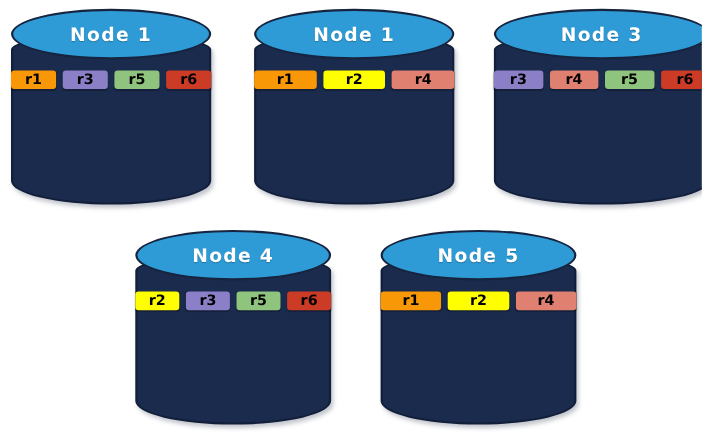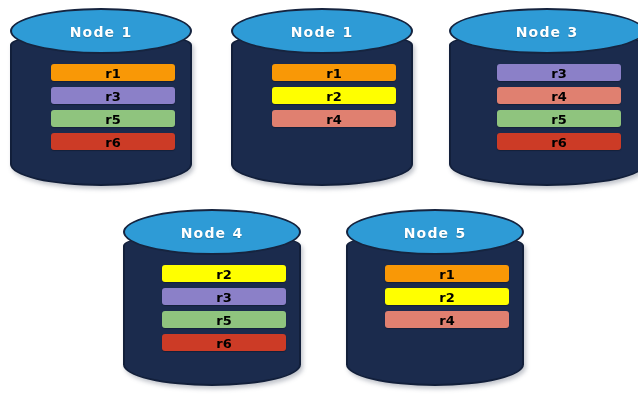--- a/index.html
+++ b/index.html
@@ -51,35 +51,35 @@
     border-radius: 50%;
     box-sizing: border-box;
     display: flex;
     align-items: center;
     justify-content: center;
   }
 
   .node-label {
     color: #ffffff;
     font-weight: bold;
-    font-size: 14px;
+    font-size: 17px;
     letter-spacing: 1.2px;
     line-height: 1;
     white-space: nowrap;
     text-shadow: 0 1px 1px rgba(0,0,0,0.25);
     transform: translateY(1px);
   }
 
   
   .replica-list {
     position: absolute;
-    left: 12px;
+    left: 0;
     width: 100%;
     display: flex;
-    flex-direction: column;
+    flex-direction: row;
     align-items: center;
     gap: 6px;
   }
 
   .replica {
     height: 17px;
     border-radius: 3px;
     display: flex;
     align-items: center;
     justify-content: center;

